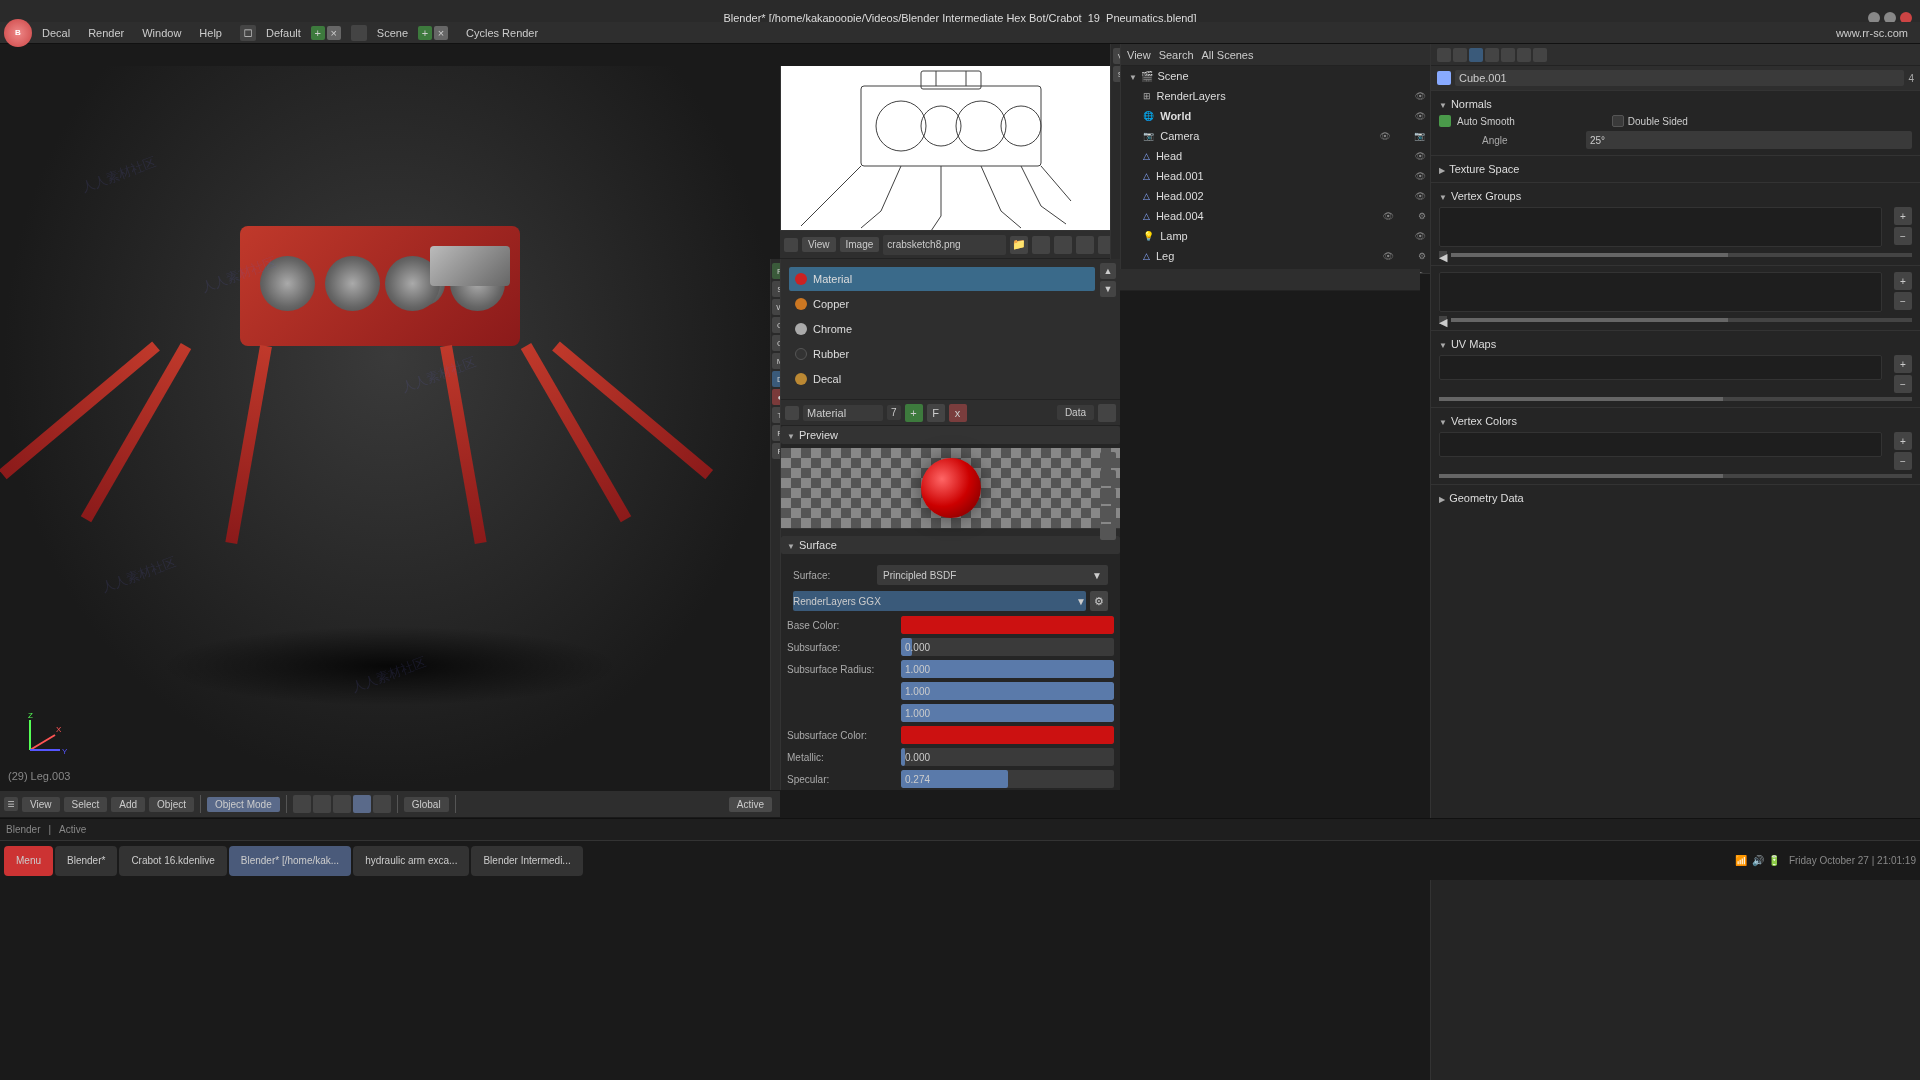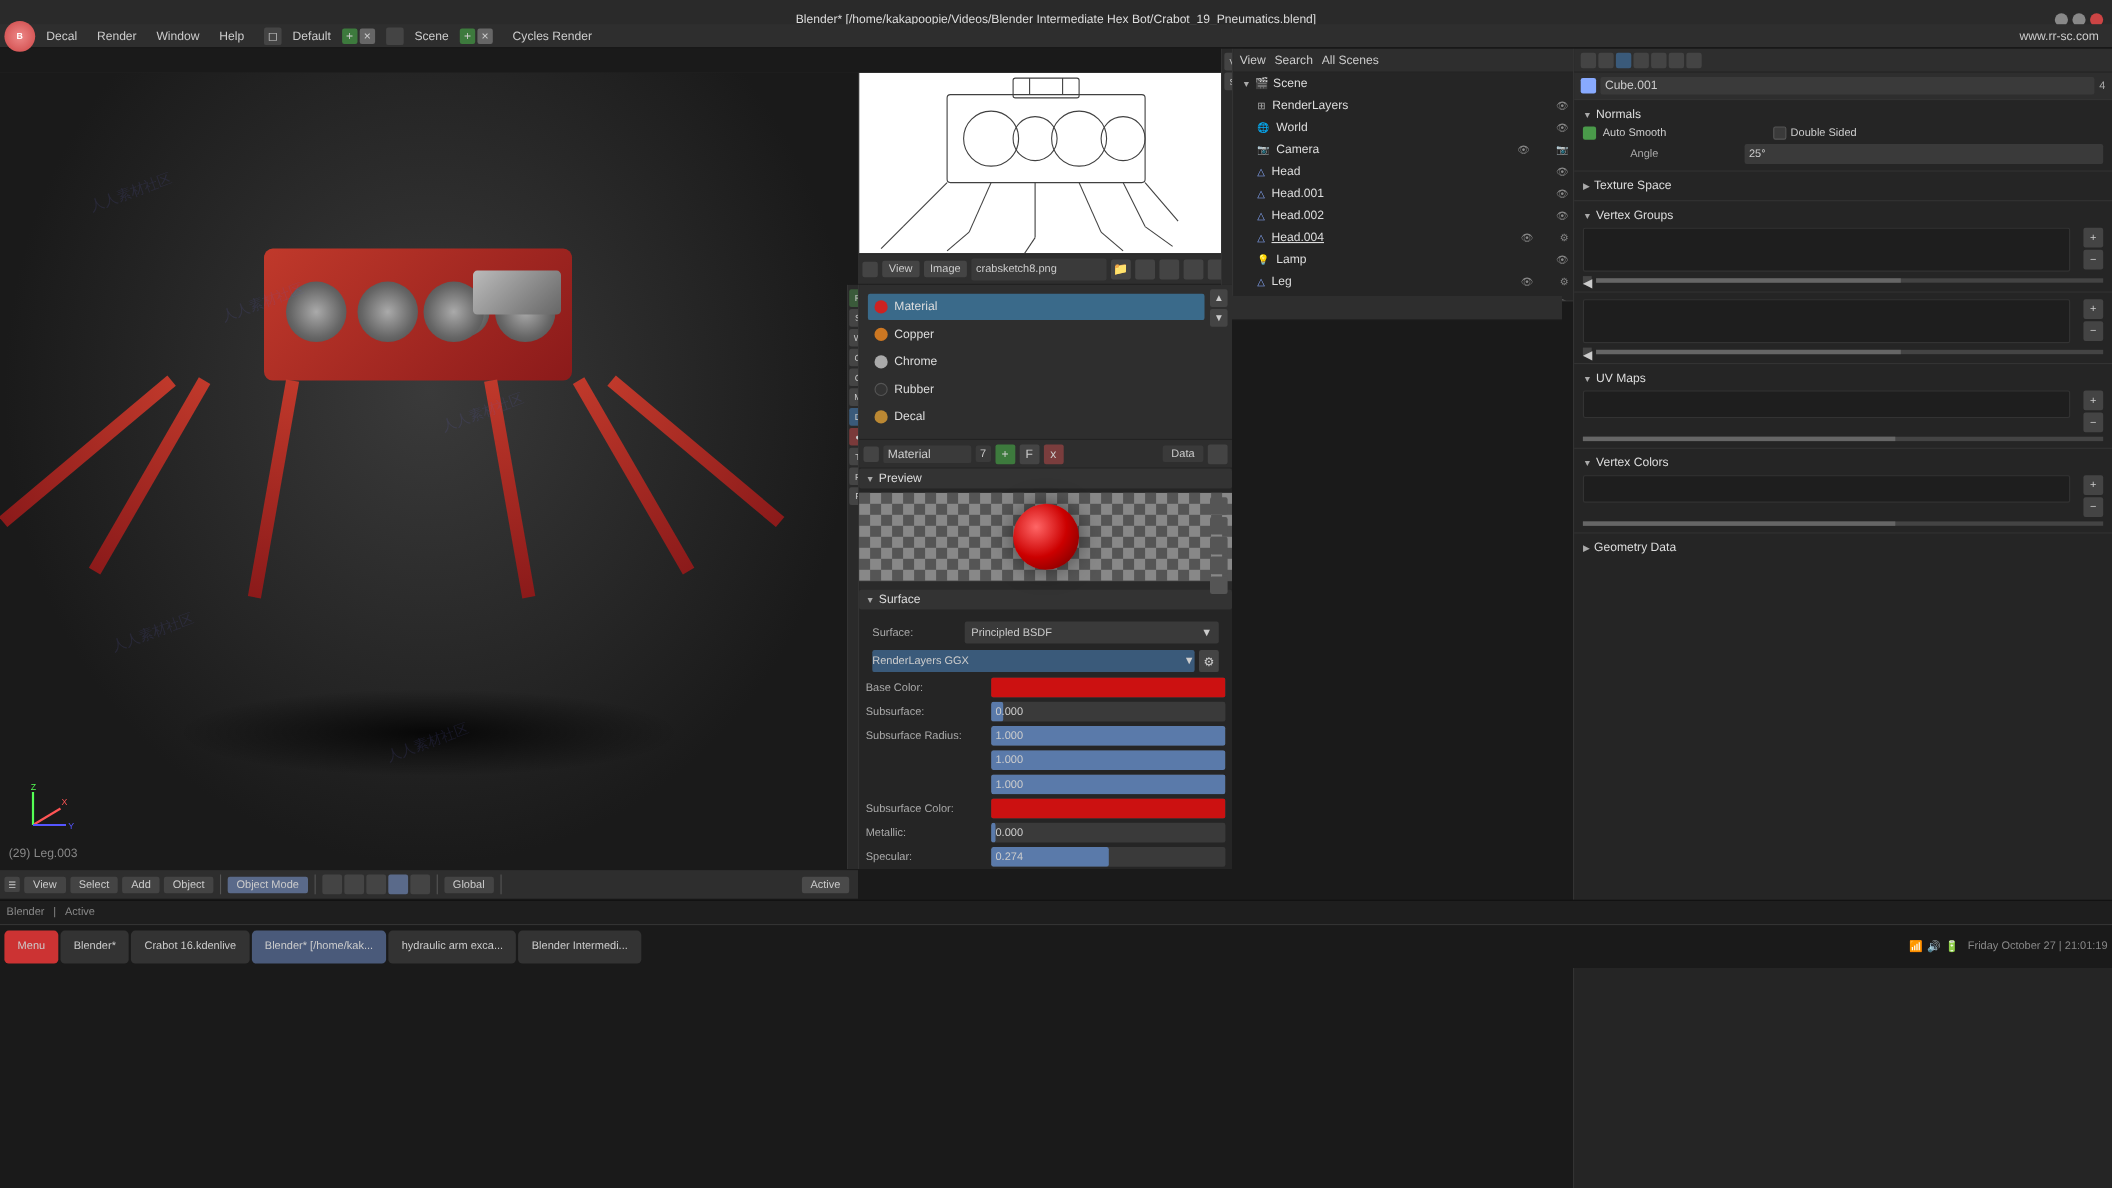--- a/index.html
+++ b/index.html
@@ -536,21 +536,21 @@
     <span style="color:#ddd;font-size:11px;">Scene</span>
   </div>
 
   <div class="outliner-item" style="padding-left:22px;">
     <span style="color:#aaa;font-size:9px;margin-right:2px;">⊞</span>
     <span style="color:#ddd;font-size:11px;">RenderLayers</span>
     <span style="margin-left:auto;padding-right:4px;color:#888;font-size:9px;">👁</span>
   </div>
   <div class="outliner-item" style="padding-left:22px;">
     <span style="color:#aaf;font-size:9px;margin-right:2px;">🌐</span>
-    <span style="color:#ddd;font-size:11px;">World</span>
+    <span style="color:#ddd;font-size:11px;font-weight:bold;">World</span>
     <span style="margin-left:auto;padding-right:4px;color:#888;font-size:9px;">👁</span>
   </div>
   <div class="outliner-item" style="padding-left:22px;">
     <span style="color:#aaf;font-size:9px;margin-right:2px;">📷</span>
     <span style="color:#ddd;font-size:11px;">Camera</span>
     <span style="margin-left:auto;padding-right:20px;color:#888;font-size:9px;">👁</span>
     <span style="padding-right:4px;color:#888;font-size:9px;">📷</span>
   </div>
   <div class="outliner-item" style="padding-left:22px;">
     <span style="color:#88aaff;font-size:9px;margin-right:2px;">△</span>
@@ -562,21 +562,21 @@
     <span style="color:#ddd;font-size:11px;">Head.001</span>
     <span style="margin-left:auto;padding-right:4px;color:#888;font-size:9px;">👁</span>
   </div>
   <div class="outliner-item" style="padding-left:22px;">
     <span style="color:#88aaff;font-size:9px;margin-right:2px;">△</span>
     <span style="color:#ddd;font-size:11px;">Head.002</span>
     <span style="margin-left:auto;padding-right:4px;color:#888;font-size:9px;">👁</span>
   </div>
   <div class="outliner-item" style="padding-left:22px;">
     <span style="color:#88aaff;font-size:9px;margin-right:2px;">△</span>
-    <span style="color:#ddd;font-size:11px;text-decoration:underline;">Head.004</span>
+    <span style="color:#ddd;font-size:11px;">Head.004</span>
     <span style="margin-left:auto;padding-right:20px;color:#888;font-size:9px;">👁</span>
     <span style="padding-right:4px;color:#888;font-size:9px;">⚙</span>
   </div>
   <div class="outliner-item" style="padding-left:22px;">
     <span style="color:#ffd;font-size:9px;margin-right:2px;">💡</span>
     <span style="color:#ddd;font-size:11px;">Lamp</span>
     <span style="margin-left:auto;padding-right:4px;color:#888;font-size:9px;">👁</span>
   </div>
   <div class="outliner-item" style="padding-left:22px;">
     <span style="color:#88aaff;font-size:9px;margin-right:2px;">△</span>

